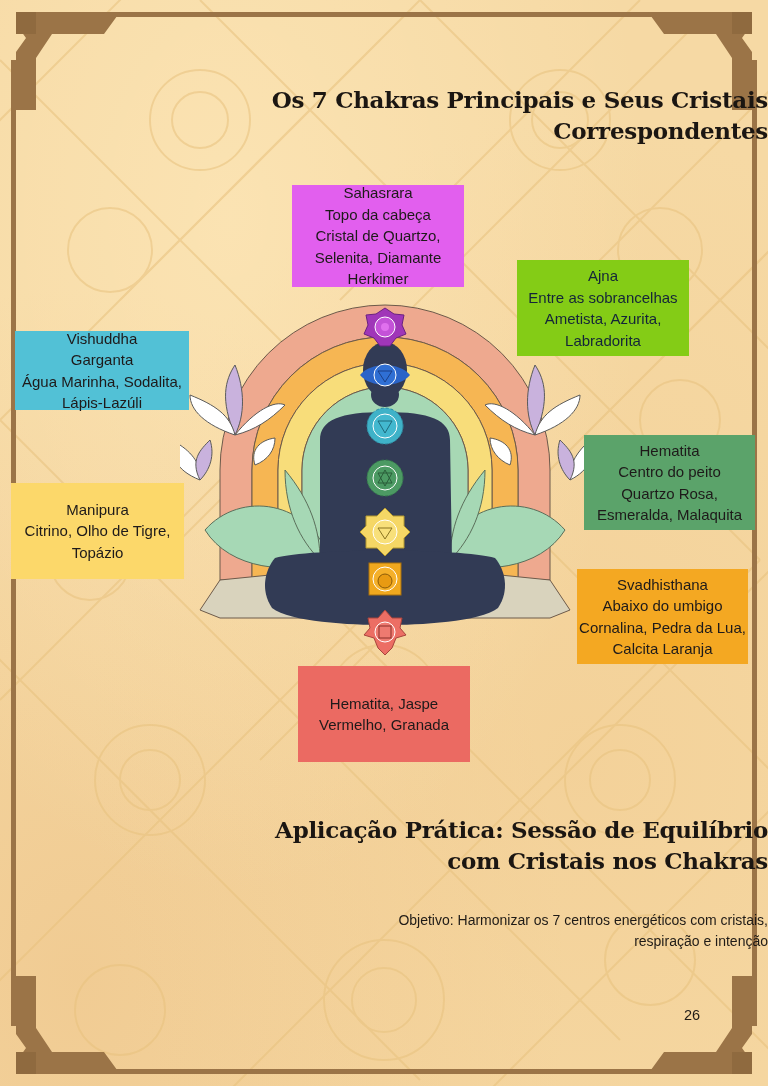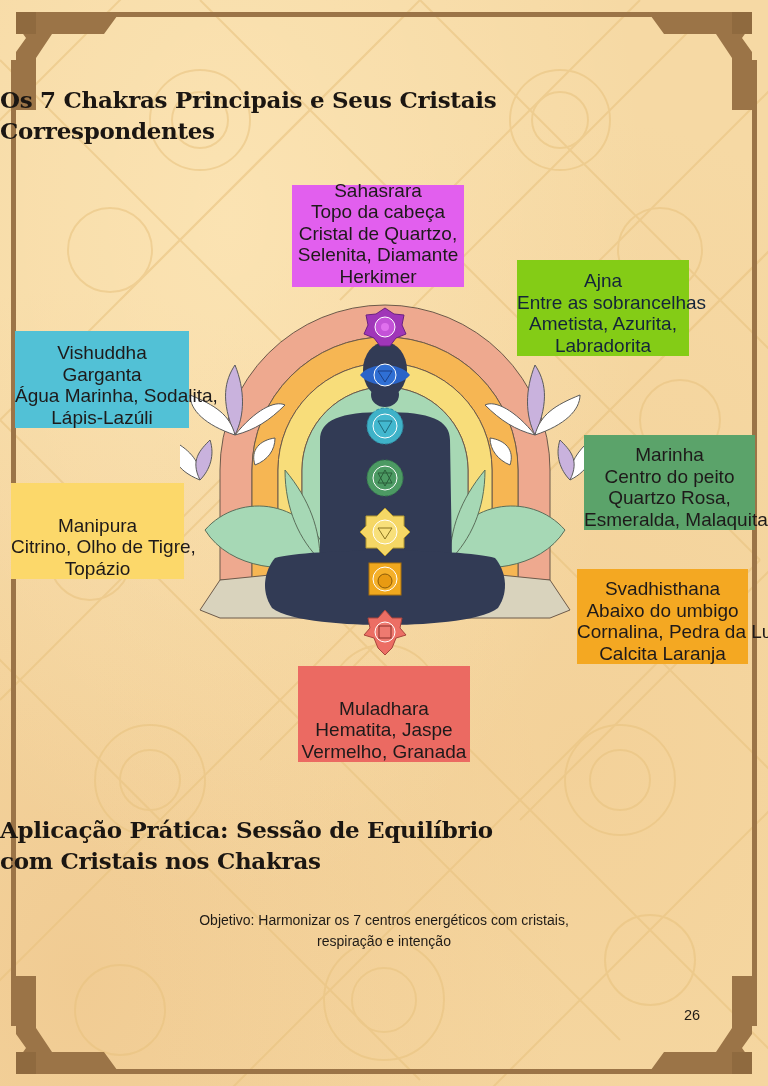--- a/index.html
+++ b/index.html
@@ -19,46 +19,46 @@
   
   .frame-line { position: absolute; background: #9b7447; }
   .fl-top { left: 60px; right: 60px; top: 12px; height: 5px; }
   .fl-bottom { left: 60px; right: 60px; top: 1069px; height: 5px; }
   .fl-left { left: 11px; top: 60px; bottom: 60px; width: 5px; }
   .fl-right { left: 752px; top: 60px; bottom: 60px; width: 5px; }
   .corner { position: absolute; width: 128px; height: 110px; }
 
   
   .title {
-    position: absolute; left: 0; right: 0; text-align: left;
+    position: absolute; left: 0; right: 0; text-align: right;
     font-family: "DejaVu Serif", serif; font-size: 23px; line-height: 31px;
     color: #1b1612; letter-spacing: -0.3px;
   }
   .title-1 { top: 84px; }
   .title-2 { top: 814px; }
 
   
   .cbox {
-    position: absolute; text-align: center; font-size: 19px; line-height: 21.5px;
-    color: #1e1a1a; display: flex; flex-direction: column; justify-content: flex-end;
+    position: absolute; text-align: center; font-size: 15px; line-height: 21.5px;
+    color: #1e1a1a; display: flex; flex-direction: column; justify-content: center;
     white-space: nowrap;
   }
   .cbox span { display: block; }
   .b-sahasrara { left: 292px; top: 185px; width: 172px; height: 102px; background: #e25fee; }
   .b-ajna      { left: 517px; top: 260px; width: 172px; height: 96px;  background: #84cc16; color: #14243a; }
-  .b-vishuddha { left: 15px;  top: 331px; width: 174px; height: 97px;  background: #52c1d6; }
+  .b-vishuddha { left: 15px;  top: 331px; width: 174px; height: 79px;  background: #52c1d6; }
   .b-anahata   { left: 584px; top: 435px; width: 171px; height: 95px;  background: #5ba36a; }
   .b-manipura  { left: 11px;  top: 483px; width: 173px; height: 96px;  background: #fcd86a; }
   .b-svadhis   { left: 577px; top: 569px; width: 171px; height: 95px;  background: #f4a822; }
   .b-muladhara { left: 298px; top: 666px; width: 172px; height: 96px;  background: #eb6a62; }
 
   .illustration { position: absolute; left: 180px; top: 290px; width: 410px; height: 370px; }
 
   .objective {
-    position: absolute; left: 0; right: 0; top: 910px; text-align: center;
+    position: absolute; left: 0; right: 0; top: 910px; text-align: right;
     font-size: 14px; line-height: 21px; color: #1f1b17;
   }
   .page-number {
     position: absolute; left: 684px; top: 1007px; font-size: 14.5px; color: #1f1b17;
   }
 </style>
 </head>
 <body>
 
 <svg class="pattern" width="768" height="1086" viewBox="0 0 768 1086">
@@ -213,41 +213,40 @@
 </div>
 
 <div class="cbox b-vishuddha">
   <span>Vishuddha</span>
   <span>Garganta</span>
   <span>Água Marinha, Sodalita,</span>
   <span>Lápis-Lazúli</span>
 </div>
 
 <div class="cbox b-anahata">
-  <span>Marinha</span>
+  <span>Hematita</span>
   <span>Centro do peito</span>
   <span>Quartzo Rosa,</span>
   <span>Esmeralda, Malaquita</span>
 </div>
 
 <div class="cbox b-manipura">
   <span>Manipura</span>
   <span>Citrino, Olho de Tigre,</span>
   <span>Topázio</span>
 </div>
 
 <div class="cbox b-svadhis">
   <span>Svadhisthana</span>
   <span>Abaixo do umbigo</span>
   <span>Cornalina, Pedra da Lua,</span>
   <span>Calcita Laranja</span>
 </div>
 
 <div class="cbox b-muladhara">
-  <span>Muladhara</span>
   <span>Hematita, Jaspe</span>
   <span>Vermelho, Granada</span>
 </div>
 
 <h2 class="title title-2">
   <span>Aplicação Prática: Sessão de Equilíbrio</span><br>
   <span>com Cristais nos Chakras</span>
 </h2>
 
 <p class="objective">

